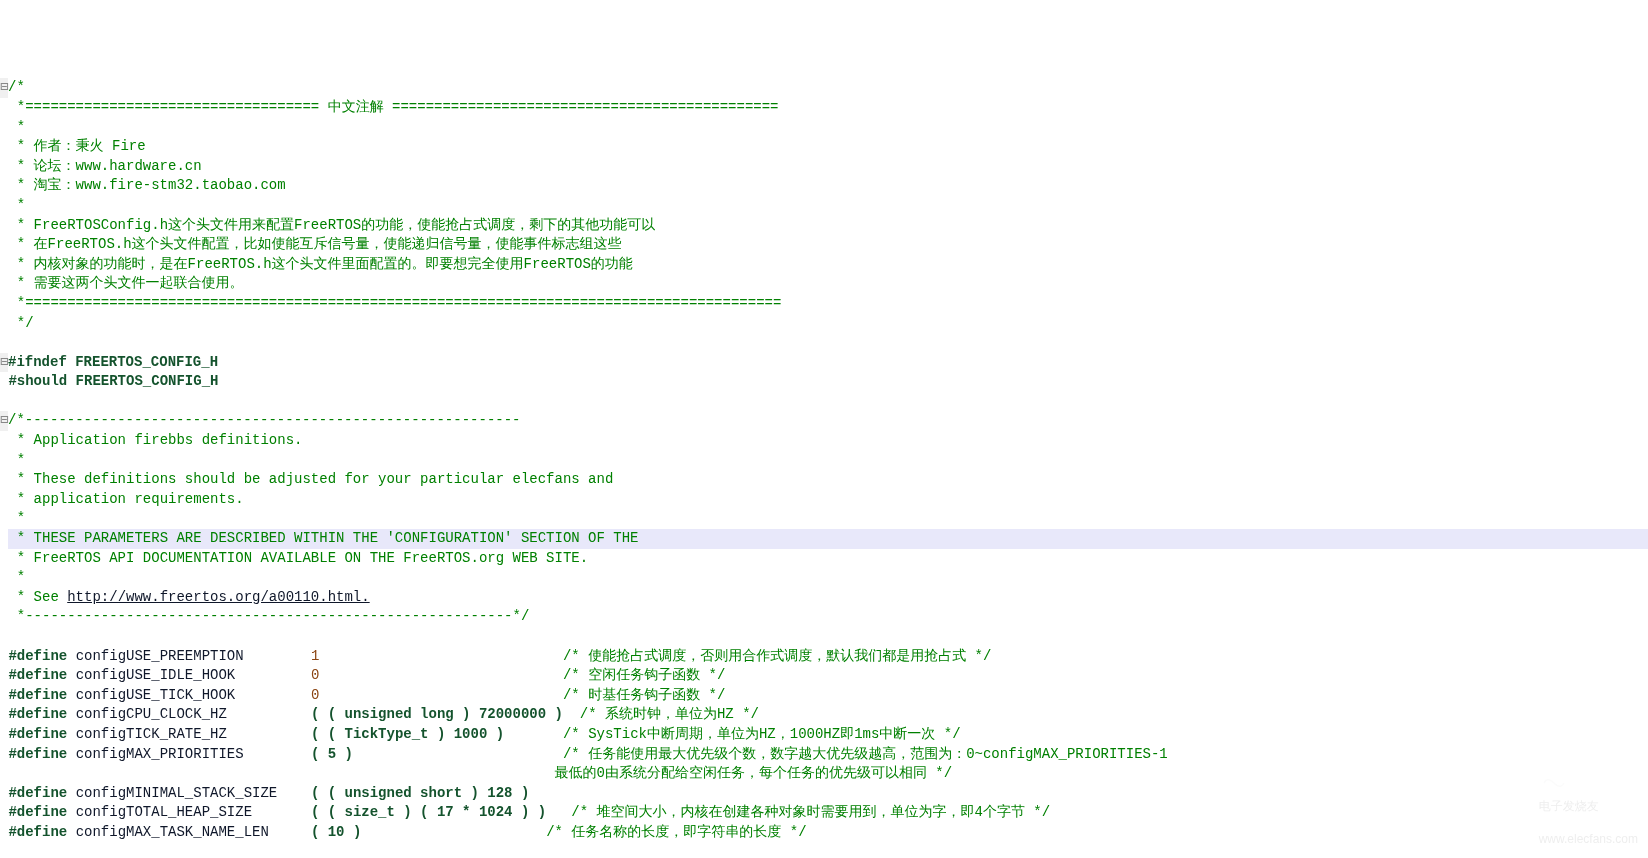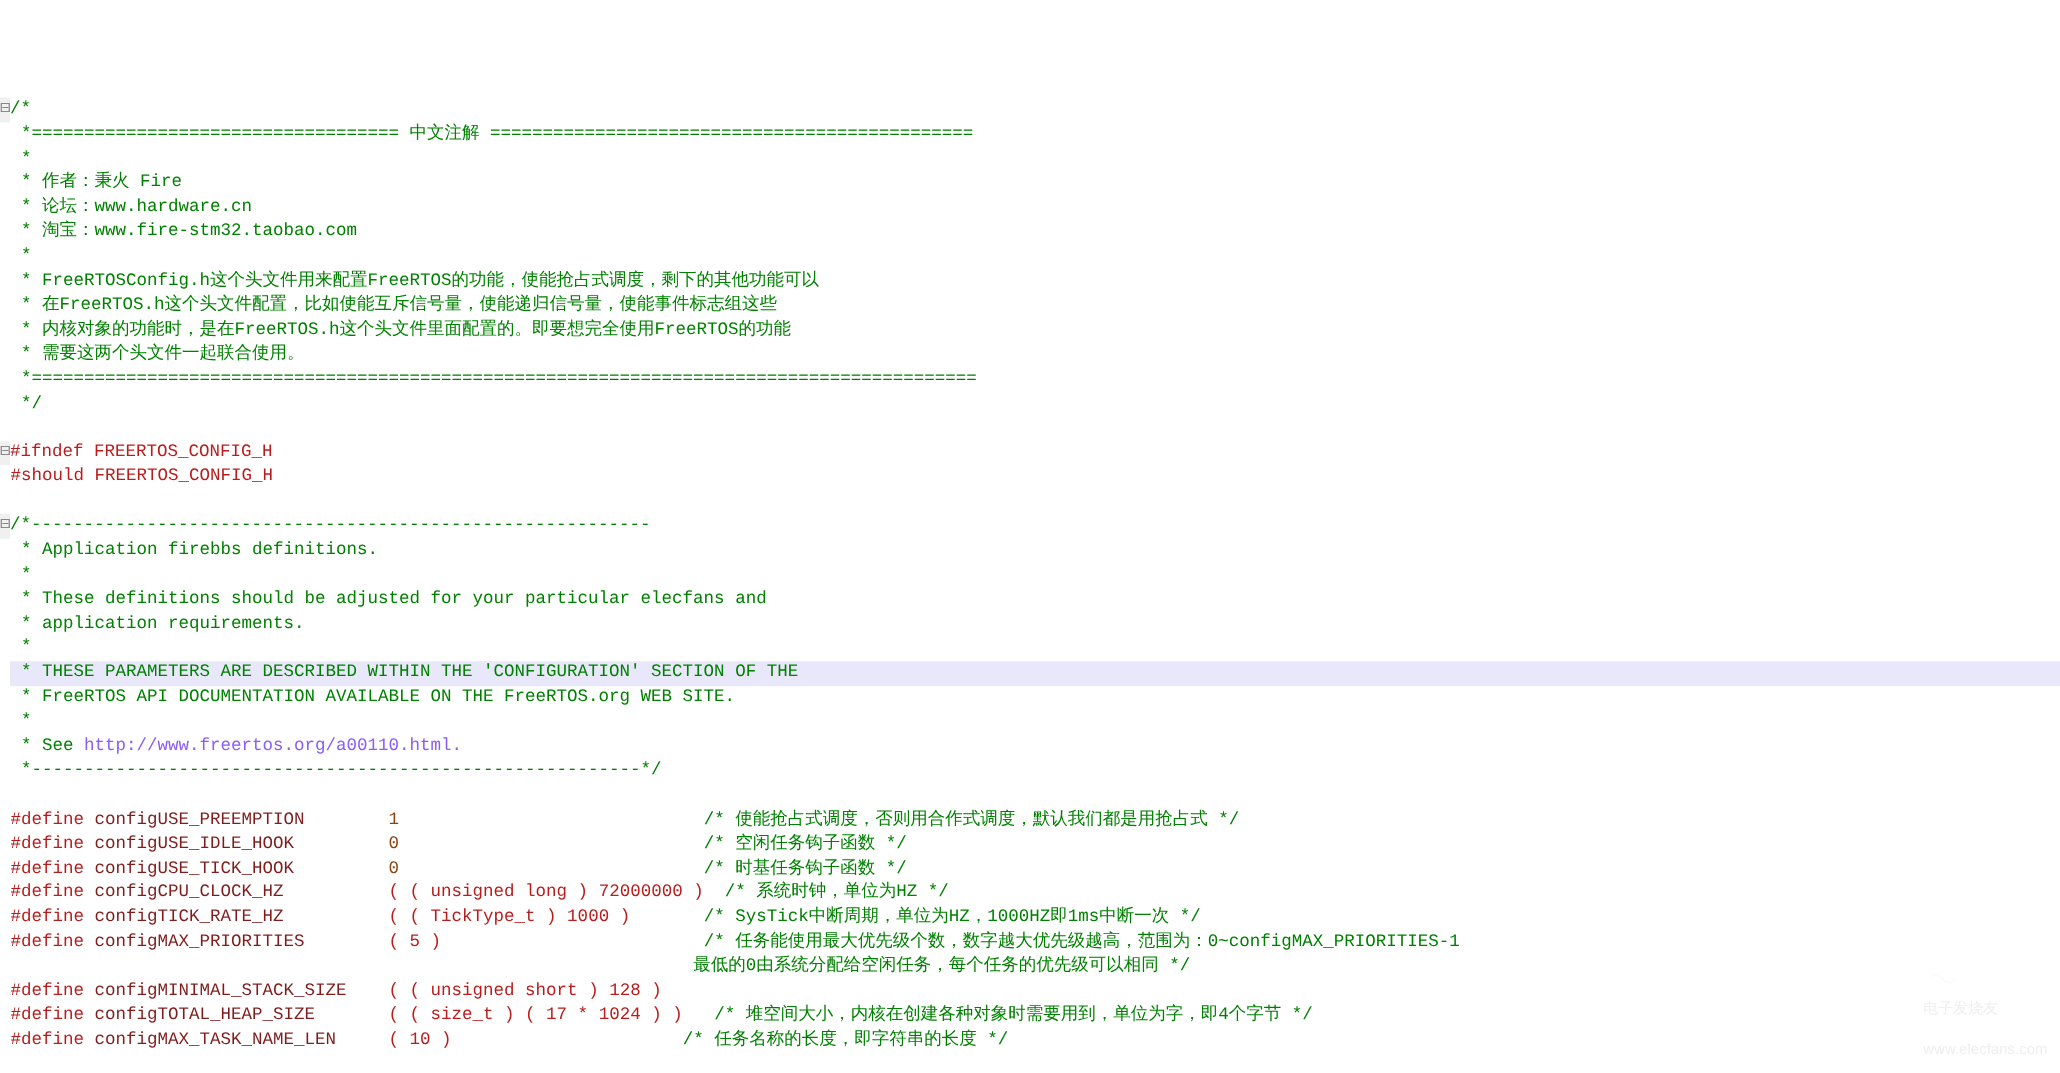--- a/index.html
+++ b/index.html
@@ -15,24 +15,24 @@
   .gutter {
     display: inline-block;
     width: 8px;
     color: #888;
     background: #f0f0f0;
     text-align: center;
     user-select: none;
     vertical-align: top;
   }
   .comment { color: #008000; }
-  .keyword { color: #b91c1c; }
-  .identifier { color: #7f1d1d; }
+  .keyword { color: #14532d; font-weight: bold; }
+  .identifier { color: #0f172a; }
   .number { color: #8b4513; }
-  .link { color: #8b5cf6; }
+  .link { color: #0f172a; text-decoration: underline; }
   .highlighted { background: #e8e8fa; display: inline-block; width: 100%; }
   .watermark {
     position: fixed;
     bottom: 10px;
     right: 10px;
     opacity: 0.2;
     color: #aaa;
     font-family: Arial, sans-serif;
     font-size: 12px;
     pointer-events: none;

